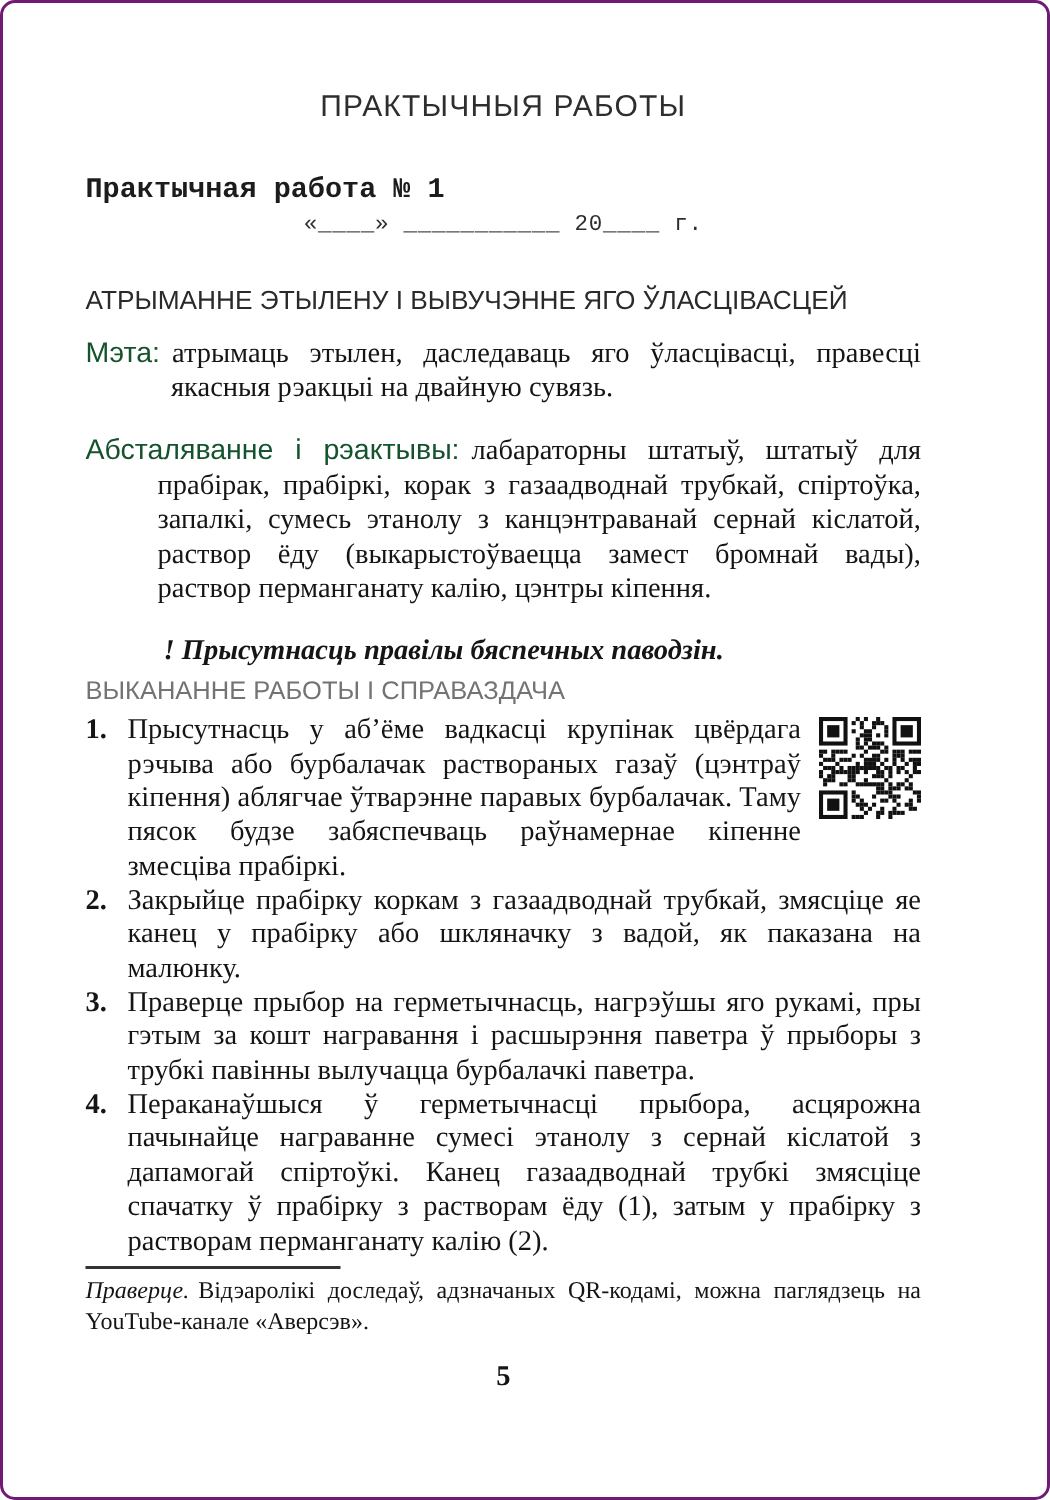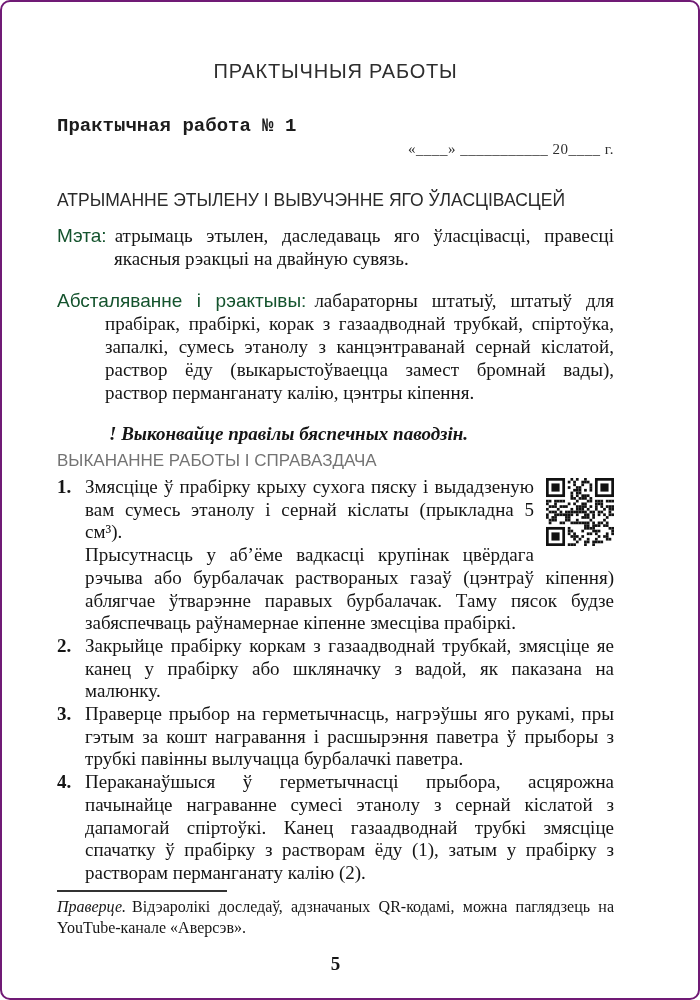--- a/index.html
+++ b/index.html
@@ -24,22 +24,22 @@
   }
   .work-title {
     margin-top:33px;
     font-family:Liberation Mono, monospace;
     font-weight:bold;
     font-size:19px; line-height:22px;
     color:#1c1c1c;
   }
   .date-line {
     margin-top:4px;
-    text-align:right;
-    font-family:Liberation Serif, serif;
+    text-align:center;
+    font-family:Liberation Mono, monospace;
     font-size:15px; line-height:17px;
     color:#2e2e2e;
     letter-spacing:0.5px;
   }
   .main-title {
     margin-top:32px;
     text-align:left;
     font-family:"Liberation Sans", sans-serif;
     font-size:17.5px; line-height:20px;
     color:#2a2a2a;
@@ -120,21 +120,21 @@
   <div class="work-title">Практычная работа № 1</div>
 
   <div class="date-line">«____» ___________ 20____ г.</div>
 
   <div class="main-title">АТРЫМАННЕ ЭТЫЛЕНУ І ВЫВУЧЭННЕ ЯГО ЎЛАСЦІВАСЦЕЙ</div>
 
   <p class="para para-aim"><span class="inline-label">Мэта:</span><span>атрымаць этылен, даследаваць яго ўласцівасці, правесці якасныя рэакцыі на двайную сувязь.</span></p>
 
   <p class="para para-equip"><span class="inline-label">Абсталяванне і рэактывы:</span><span>лабараторны штатыў, штатыў для прабірак, прабіркі, корак з газаадводнай трубкай, спіртоўка, запалкі, сумесь этанолу з канцэнтраванай сернай кіслатой, раствор ёду (выкарыстоўваецца замест бромнай вады), раствор перманганату калію, цэнтры кіпення.</span></p>
 
-  <div class="safety-note">! Выконвайце правілы бяспечных паводзін.</div>
+  <div class="safety-note">! Прысутнасць правілы бяспечных паводзін.</div>
 
   <div class="section-heading">ВЫКАНАННЕ РАБОТЫ І СПРАВАЗДАЧА</div>
 
   <div class="steps">
 
     <div class="step">
       <span class="step-number">1.</span>
       <span class="qr-box"><svg width="68" height="68" viewBox="0 0 68 68" xmlns="http://www.w3.org/2000/svg">
             <rect width="68" height="68" fill="#fff"></rect>
             <rect x="24.48" y="0.00" width="2.72" height="2.72" fill="#111"></rect>
@@ -343,21 +343,20 @@
             <rect x="0" y="0" width="19.040000000000003" height="19.040000000000003" fill="#111"></rect>
             <rect x="2.72" y="2.72" width="13.600000000000001" height="13.600000000000001" fill="#fff"></rect>
             <rect x="5.44" y="5.44" width="8.16" height="8.16" fill="#111"></rect>
             <rect x="48.96" y="0" width="19.040000000000003" height="19.040000000000003" fill="#111"></rect>
             <rect x="51.68000000000001" y="2.72" width="13.600000000000001" height="13.600000000000001" fill="#fff"></rect>
             <rect x="54.400000000000006" y="5.44" width="8.16" height="8.16" fill="#111"></rect>
             <rect x="0" y="48.96" width="19.040000000000003" height="19.040000000000003" fill="#111"></rect>
             <rect x="2.72" y="51.68000000000001" width="13.600000000000001" height="13.600000000000001" fill="#fff"></rect>
             <rect x="5.44" y="54.400000000000006" width="8.16" height="8.16" fill="#111"></rect>
           </svg></span>
-      <span>Змясціце ў прабірку крыху сухога пяску і выдадзеную вам сумесь этанолу і сернай кіслаты (прыкладна 5 см³).</span>
       <div class="step-note">Прысутнасць у аб’ёме вадкасці крупінак цвёрдага рэчыва або бурбалачак раствораных газаў (цэнтраў кіпення) аблягчае ўтварэнне паравых бурбалачак. Таму пясок будзе забяспечваць раўнамернае кіпенне змесціва прабіркі.</div>
     </div>
 
     <div class="step">
       <span class="step-number">2.</span>
       <span>Закрыйце прабірку коркам з газаадводнай трубкай, змясціце яе канец у прабірку або шкляначку з вадой, як паказана на малюнку.</span>
     </div>
 
     <div class="step">
       <span class="step-number">3.</span>

